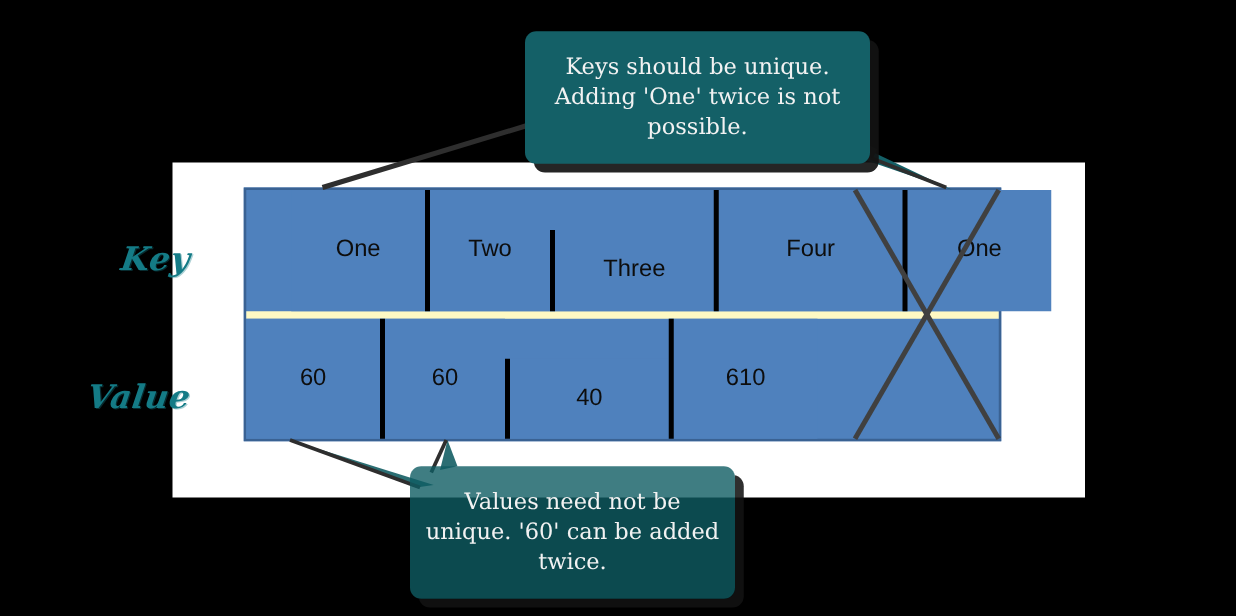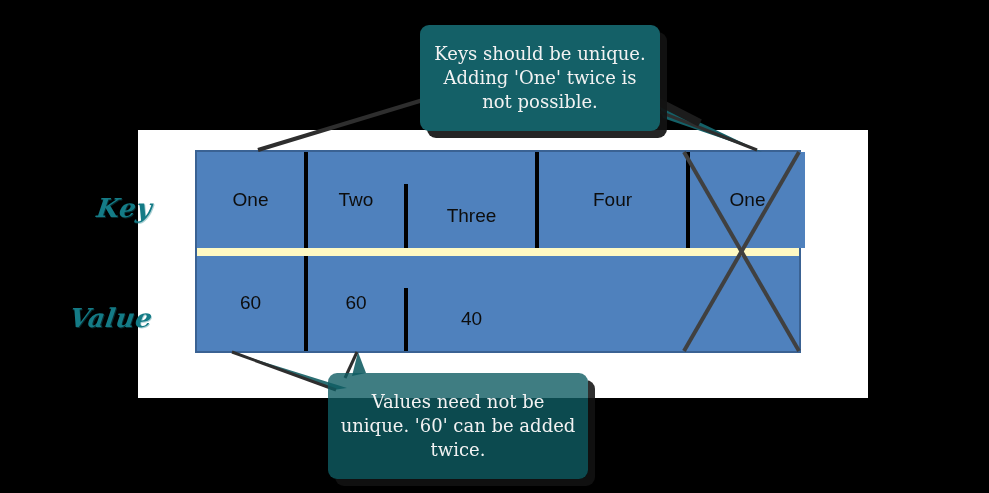--- a/index.html
+++ b/index.html
@@ -38,21 +38,21 @@
     display: flex;
     flex-direction: column;
     background: #4f81bd;
   }
   .kv-row {
     display: flex;
     flex: 1 1 0;
     min-height: 0;
   }
   .kv-row.row-keys { border-bottom: 2px solid #3f6header; }
-  .kv-row.row-keys { border-bottom: 8px solid #fef9c3; }
+  .kv-row.row-keys { border-bottom: 6px solid #fef9c3; padding-left: 36px; }
   .kv-cell {
     position: relative;
     flex: 0 0 auto;
     background: #4f81bd;
     color: #0d0d0d;
     font-size: 19px;
     display: flex;
     align-items: center;
     justify-content: center;
     box-sizing: border-box;
@@ -106,21 +106,21 @@
     display: flex;
     align-items: center;
     justify-content: center;
     padding: 6px 12px;
   }
 
   
   #callout-top {
     left: 420px;
     top: 25px;
-    width: 240px;
+    width: 276px;
     height: 106px;
     background: #146067;
     box-shadow: 7px 7px 0 rgba(18,18,18,0.92);
   }
 
   
   #callout-bottom {
     left: 328px;
     top: 373px;
     width: 260px;
@@ -156,20 +156,21 @@
       <div class="kv-cell col-1">Two</div>
       <div class="kv-cell col-2">Three</div>
       <div class="kv-cell col-3">Four</div>
       <div class="kv-cell col-4">One</div>
     </div>
 
     <div class="kv-row row-values">
       <div class="kv-cell col-0">60</div>
       <div class="kv-cell col-1">60</div>
       <div class="kv-cell col-2">40</div>
+      <div class="kv-cell col-4">610</div>
     </div>
   </div>
 
   <svg id="strike-x" viewBox="0 0 119 203" preserveAspectRatio="none">
     <line x1="2" y1="2" x2="117" y2="201" stroke="#404040" stroke-width="4"></line>
     <line x1="117" y1="2" x2="2" y2="201" stroke="#404040" stroke-width="4"></line>
   </svg>
 
   <svg id="pointers" viewBox="0 0 989 493">
 

